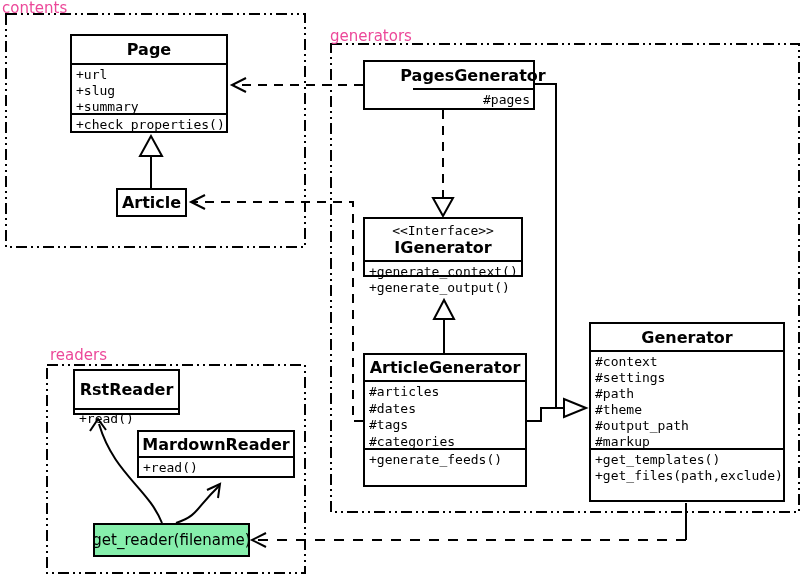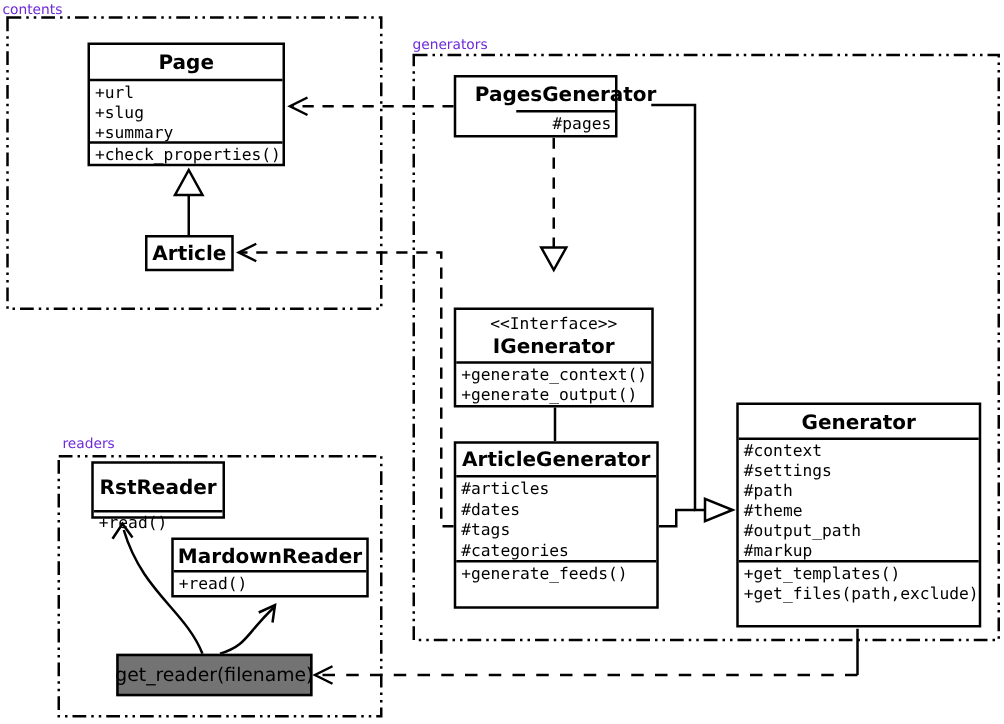--- a/index.html
+++ b/index.html
@@ -3,21 +3,21 @@
 <meta charset="utf-8">
 <style>
   html,body{margin:0;padding:0;background:#ffffff;}
   #stage{
     position:relative;width:803px;height:579px;background:#ffffff;
     font-family:"DejaVu Sans","Liberation Sans",sans-serif;color:#000;
     overflow:hidden;
   }
   svg.layer{position:absolute;left:0;top:0;pointer-events:none;}
   .pkg-label{
-    position:absolute;font-size:11px;line-height:16px;color:#6d28d9;
+    position:absolute;font-size:15px;line-height:16px;color:#ec4899;
     background:transparent;white-space:nowrap;
   }
   .uml-box{
     position:absolute;background:#fff;border:2px solid #000;box-sizing:border-box;
   }
   .uml-title{
     font-weight:bold;font-size:16px;text-align:center;
     display:flex;align-items:center;justify-content:center;
     box-sizing:border-box;
   }
@@ -25,21 +25,21 @@
   .uml-section{
     font-family:"DejaVu Sans Mono","Liberation Mono",monospace;
     font-size:13px;line-height:16px;padding:2px 3px 0 4px;box-sizing:border-box;
     white-space:nowrap;overflow:hidden;
   }
   .stereotype{
     font-family:"DejaVu Sans Mono","Liberation Mono",monospace;
     font-weight:normal;font-size:13px;line-height:15px;
   }
   .plain-box{
-    position:absolute;background:#737373;border:2px solid #000;box-sizing:border-box;
+    position:absolute;background:#86efac;border:2px solid #000;box-sizing:border-box;
     display:flex;align-items:center;justify-content:center;
     font-size:15px;white-space:nowrap;
   }
   .title-stack{display:flex;flex-direction:column;align-items:center;justify-content:center;}
 </style>
 </head>
 <body>
 
 <div id="stage">
 
@@ -92,28 +92,28 @@
     </div>
     <div class="uml-section uml-sep" style="height:20px;">
       <div>+check_properties()</div>
     </div>
   </div>
 
   <div class="uml-box" style="left:116px;top:188px;width:71px;height:29px;">
     <div class="uml-title" style="height:25px;">Article</div>
   </div>
 
-  <div class="uml-box" style="left:363px;top:60px;width:131px;height:50px;padding-left:48px;">
+  <div class="uml-box" style="left:363px;top:60px;width:172px;height:50px;padding-left:48px;">
     <div class="uml-title" style="height:26px;">PagesGenerator</div>
     <div class="uml-section uml-sep" style="height:20px;text-align:right;">
       <div>#pages</div>
     </div>
   </div>
 
-  <div class="uml-box" style="left:363px;top:217px;width:160px;height:80px;margin-top:29px;">
+  <div class="uml-box" style="left:363px;top:217px;width:160px;height:60px;">
     <div class="uml-title title-stack" style="height:41px;">
       <div class="stereotype">&lt;&lt;Interface&gt;&gt;</div>
       <div>IGenerator</div>
     </div>
     <div class="uml-section uml-sep" style="height:35px;">
       <div>+generate_context()</div>
       <div>+generate_output()</div>
     </div>
   </div>
 

